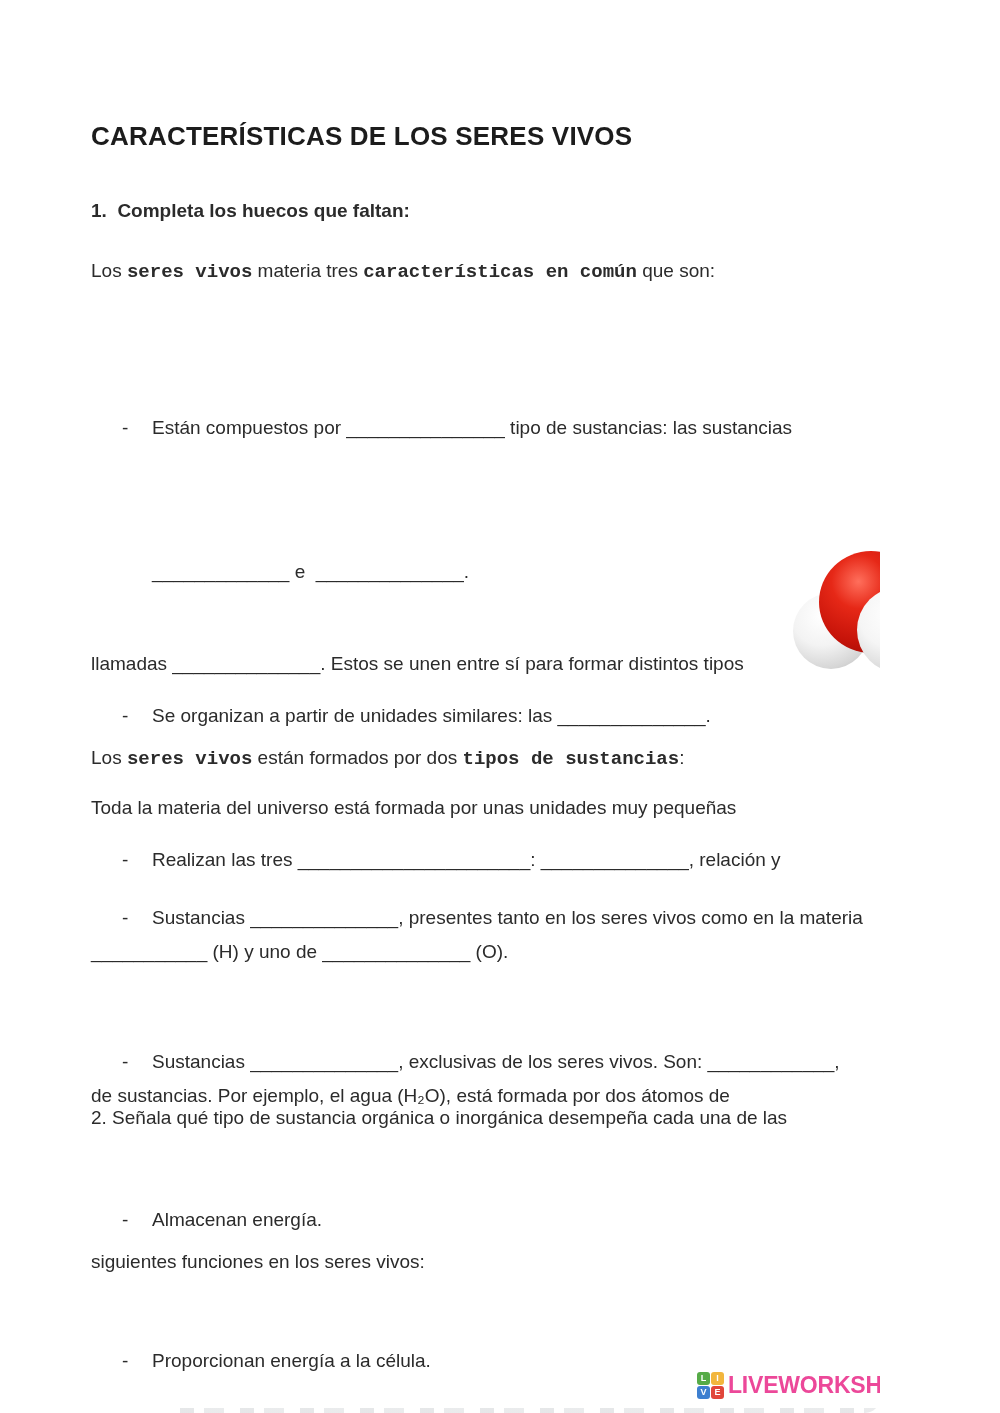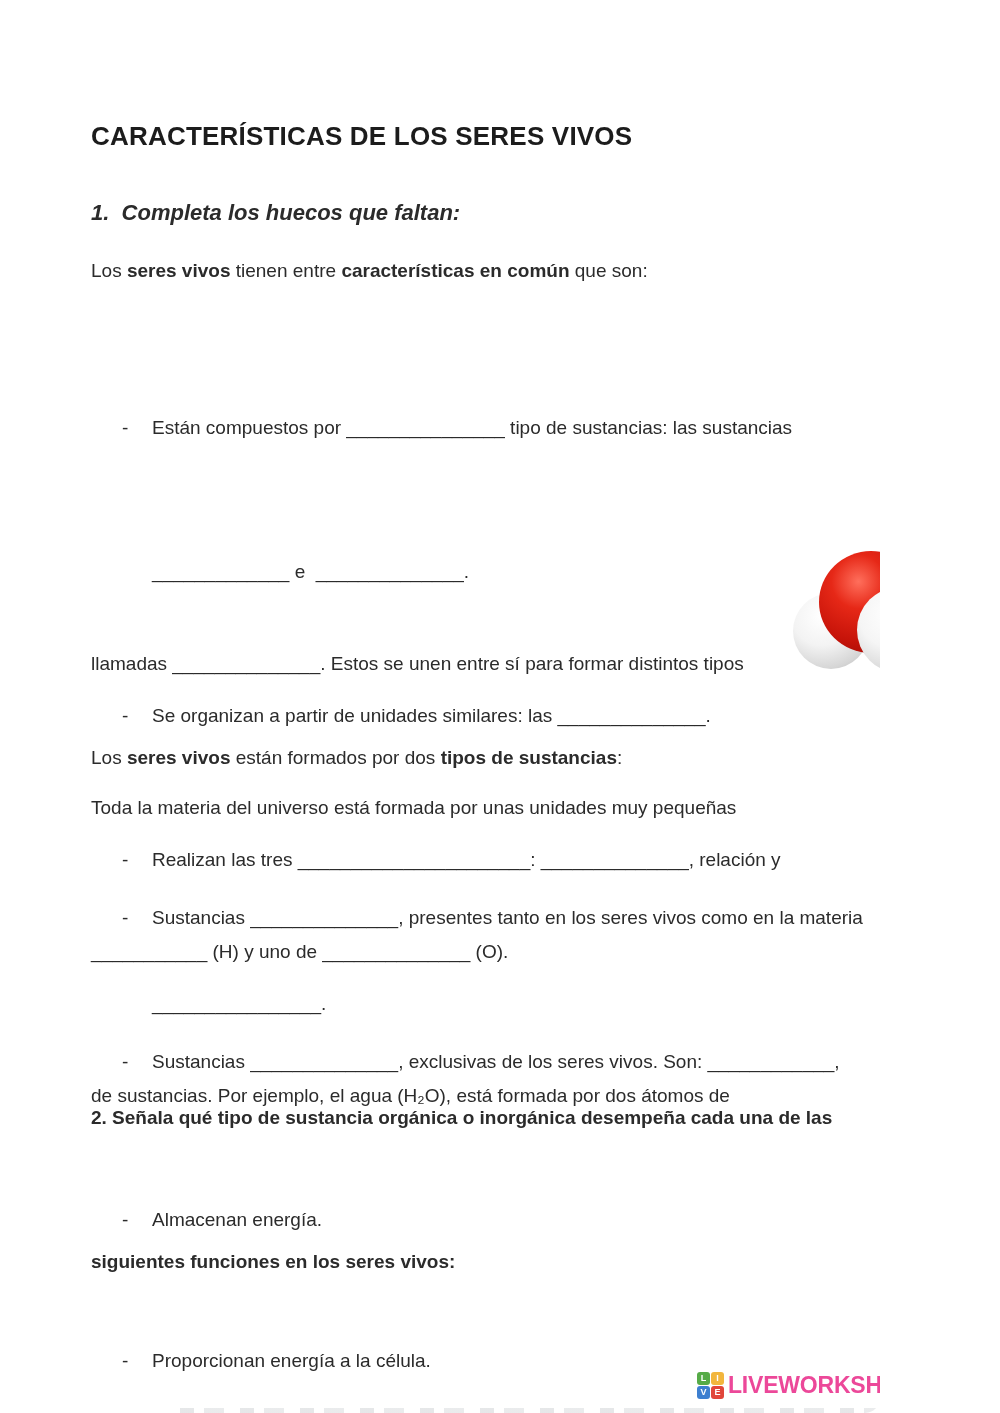--- a/index.html
+++ b/index.html
@@ -7,26 +7,26 @@
     position:relative;
     width:880px; height:1413px;
     background:#ffffff;
     font-family:"Liberation Sans","DejaVu Sans",sans-serif;
     color:#2b2b2b;
     overflow:hidden;
     border-radius:15px;
   }
   .abs { position:absolute; left:91px; white-space:pre; }
   .title { font-size:26px; font-weight:bold; color:#1c1c1c; letter-spacing:0.2px; }
-  .h { font-size:22px; font-weight:bold;font-style:italic; }
+  .h { font-size:19px; font-weight:bold; }
   .t { font-size:19px; }
-  .t b, .h b { font-weight:bold; }
+  .t b, .h b { font-weight:bold;font-family:Liberation Mono, monospace; }
   .lines { font-size:19px; line-height:48px; }
   .lines.lh47 { line-height:47px; }
-  .lines.bold { font-weight:bold; }
+  .lines.bold { font-weight:normal; }
   .line { position:relative; white-space:pre; }
   .line.indent { padding-left:61px; }
   .line .dash { position:absolute; left:31px; top:0; }
 
   
   .molecule { position:absolute; left:793px; top:551px; width:150px; height:122px; }
   .sphere { position:absolute; border-radius:50%; }
   .oxygen {
     left:26px; top:0; width:104px; height:102px; z-index:2;
     background:radial-gradient(circle at 38% 30%, #ff6f5c 0%, #e62817 28%, #c61309 62%, #8e0703 96%);
@@ -61,28 +61,27 @@
 </style>
 </head>
 <body>
 
 <div class="page">
 
   <div class="abs title" style="top:121px">CARACTERÍSTICAS DE LOS SERES VIVOS</div>
 
   <div class="abs h" style="top:200px">1.  Completa los huecos que faltan:</div>
 
-  <div class="abs t" style="top:260px"><span>Los </span><b>seres vivos</b><span> tienen entre </span><b>características en común</b><span> que son:</span></div>
+  <div class="abs t" style="top:260px"><span>Los </span><b>seres vivos</b><span> materia tres </span><b>características en común</b><span> que son:</span></div>
 
   <div class="abs lines" style="top:308px">
     <div class="line indent"><span class="dash">-</span><span>Están compuestos por _______________ tipo de sustancias: las sustancias</span></div>
     <div class="line indent"><span>_____________ e  ______________.</span></div>
     <div class="line indent"><span class="dash">-</span><span>Se organizan a partir de unidades similares: las ______________.</span></div>
     <div class="line indent"><span class="dash">-</span><span>Realizan las tres ______________________: ______________, relación y</span></div>
-    <div class="line indent"><span>________________.</span></div>
   </div>
 
   <div class="abs lines" style="top:544px">
     <div class="line">llamadas ______________. Estos se unen entre sí para formar distintos tipos</div>
     <div class="line">Toda la materia del universo está formada por unas unidades muy pequeñas</div>
     <div class="line">___________ (H) y uno de ______________ (O).</div>
     <div class="line">de sustancias. Por ejemplo, el agua (H₂O), está formada por dos átomos de</div>
   </div>
 
   <div class="molecule">

